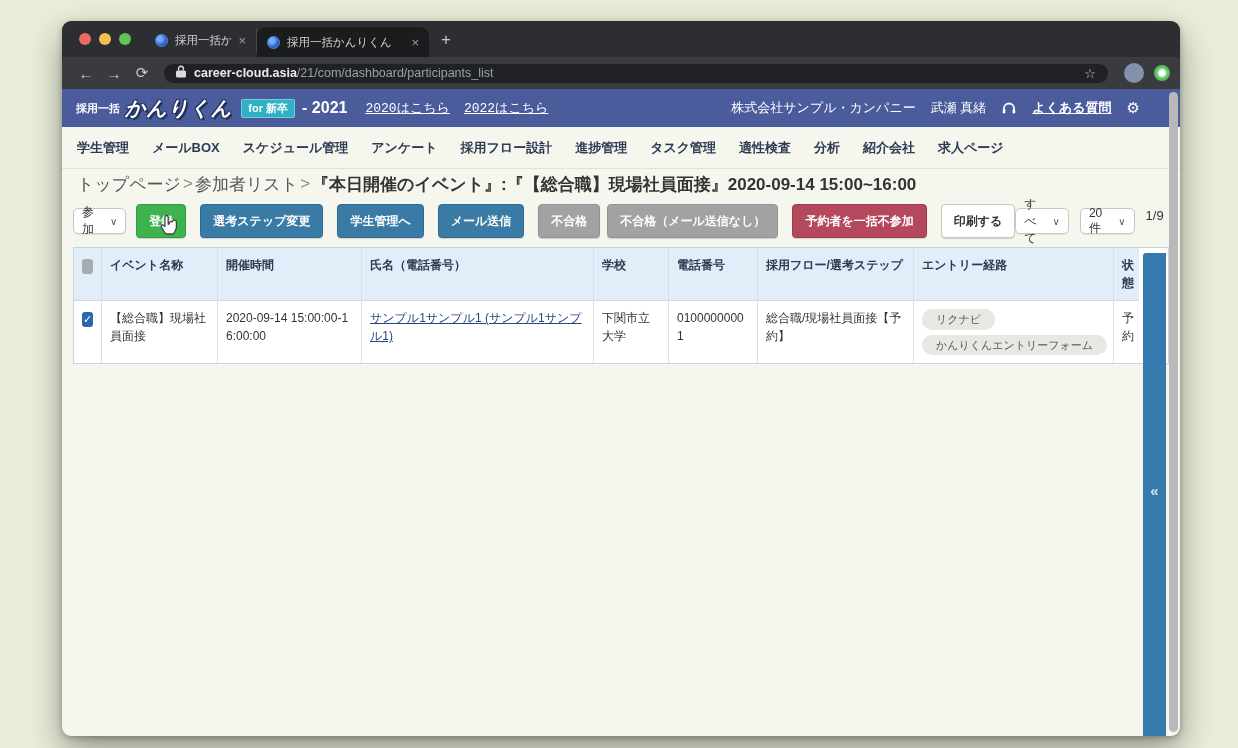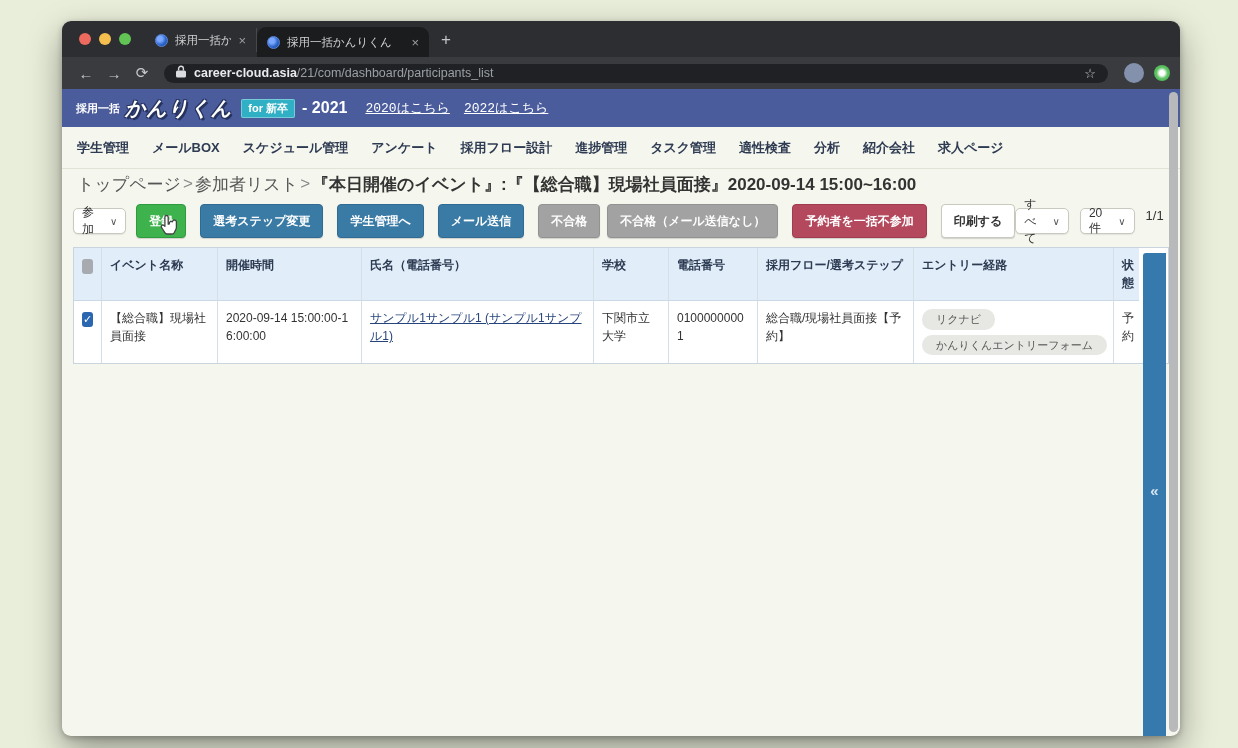--- a/index.html
+++ b/index.html
@@ -163,20 +163,33 @@
       <span class="extdot"></span>
     </div>
 
     <div class="appheader">
       <span class="brand-prefix">採用一括</span>
       <span class="brand-name">かんりくん</span>
       <span class="brand-badge">for 新卒</span>
       <span class="brand-year">- 2021</span>
       <a class="year-link">2020はこちら</a>
       <a class="year-link">2022はこちら</a>
+      <div class="hdr-right">
+        <span class="company">株式会社サンプル・カンパニー</span>
+        <span class="username">武瀬 真緒</span>
+        <span class="headset-icon">
+          <svg width="16" height="15" viewBox="0 0 16 15">
+              <path d="M3 9V7.5a5 5 0 0 1 10 0V9" fill="none" stroke="#ffffff" stroke-width="1.8" stroke-linecap="round"></path>
+              <rect x="1.8" y="8" width="2.6" height="4.5" rx="1.3" fill="#ffffff"></rect>
+              <rect x="11.6" y="8" width="2.6" height="4.5" rx="1.3" fill="#ffffff"></rect>
+            </svg>
+        </span>
+        <a class="faq-link">よくある質問</a>
+        <span class="gear">⚙</span>
+      </div>
     </div>
 
     <div class="navbar">
       <span>学生管理</span>
       <span>メールBOX</span>
       <span>スケジュール管理</span>
       <span>アンケート</span>
       <span>採用フロー設計</span>
       <span>進捗管理</span>
       <span>タスク管理</span>
@@ -209,21 +222,21 @@
       <div class="btn btn-white">印刷する</div>
       <div class="right-cluster">
         <div class="selectbox">
           <span>すべて</span>
           <span class="chev">∨</span>
         </div>
         <div class="selectbox">
           <span>20件</span>
           <span class="chev">∨</span>
         </div>
-        <span class="pageind">1/1</span>
+        <span class="pageind">1/9</span>
       </div>
     </div>
 
     <div class="tablewrap">
       <div class="trow thead">
         <div class="cell-center">
             <span class="cb cb-gray"></span>
           </div>
         <div>イベント名称</div>
         <div>開催時間</div>

